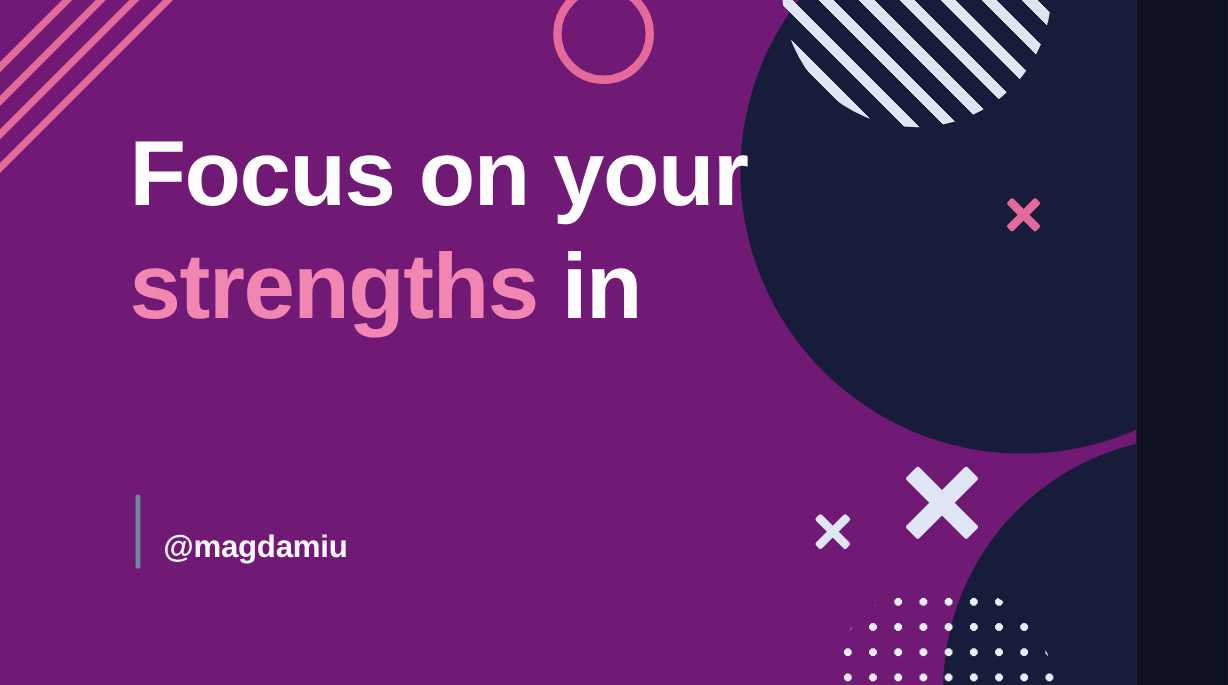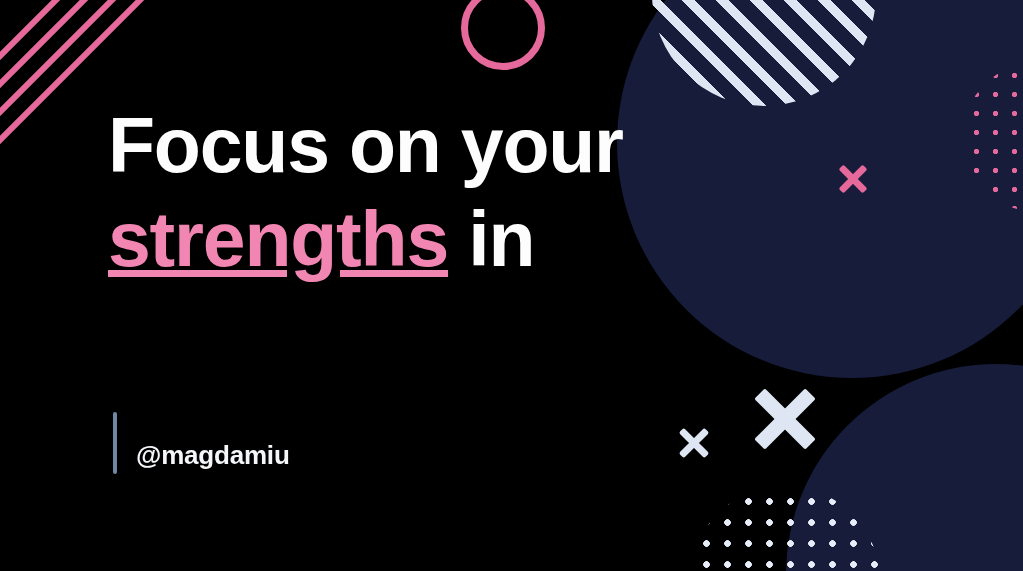--- a/index.html
+++ b/index.html
@@ -2,24 +2,24 @@
 <html><head>
 <meta charset="utf-8">
 <style>
   html, body {
     margin: 0;
     padding: 0;
     background: #0d1020;
   }
   #slide {
     position: relative;
-    width: 1023px;
+    width: 947px;
     height: 571px;
     overflow: hidden;
-    background: #000000;
+    background: #701a75;
     font-family: "Liberation Sans", sans-serif;
   }
 
   
   .dark-circle {
     position: absolute;
     border-radius: 50%;
     background: #161c3a;
   }
   #dark-circle-top-right {
@@ -145,21 +145,21 @@
     width: 840px;
   }
   #headline .line {
     font-size: 77px;
     line-height: 94px;
     font-weight: 700;
     letter-spacing: -1.2px;
     color: #fdfdfd;
     white-space: nowrap;
   }
-  #headline .accent { color: #f286b2; text-decoration: underline; }
+  #headline .accent { color: #f286b2; }
 
   
   #handle-block {
     position: absolute;
     left: 113px;
     top: 412px;
     display: flex;
     align-items: center;
   }
   #handle-rule {

